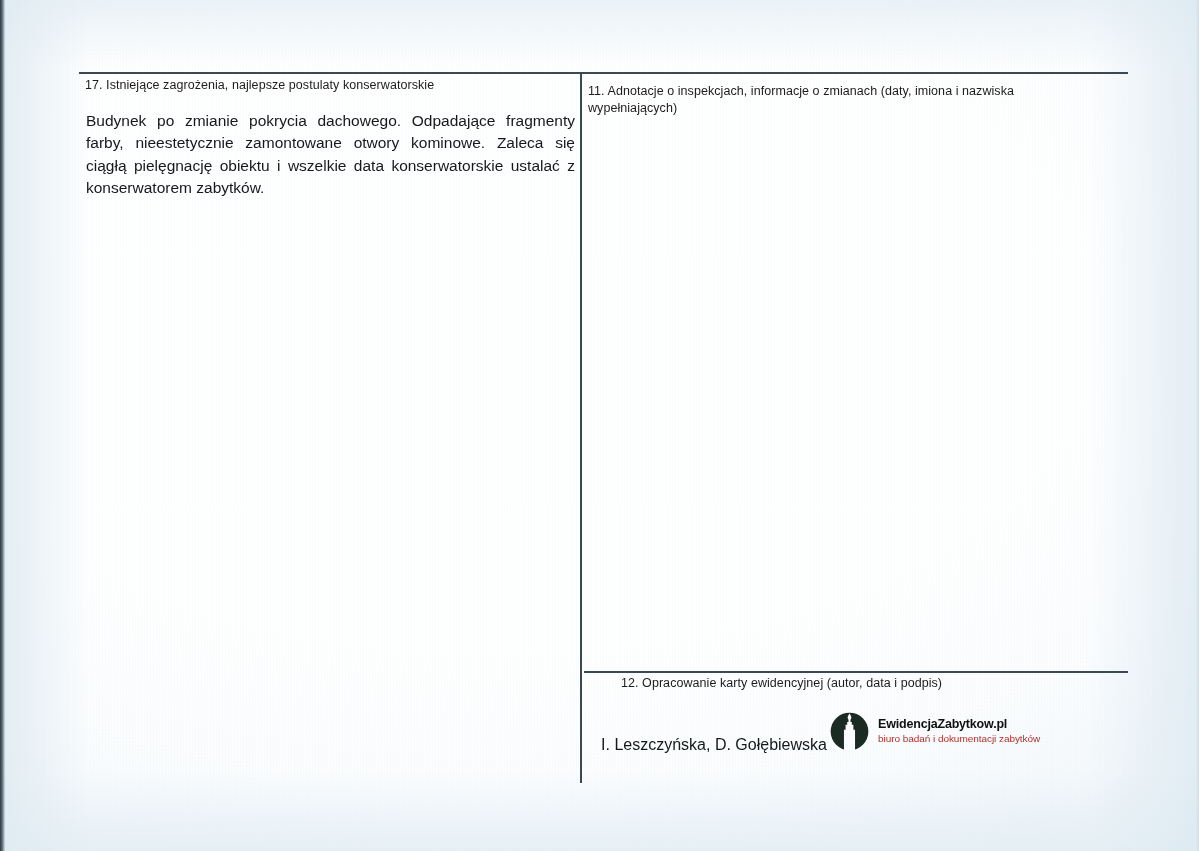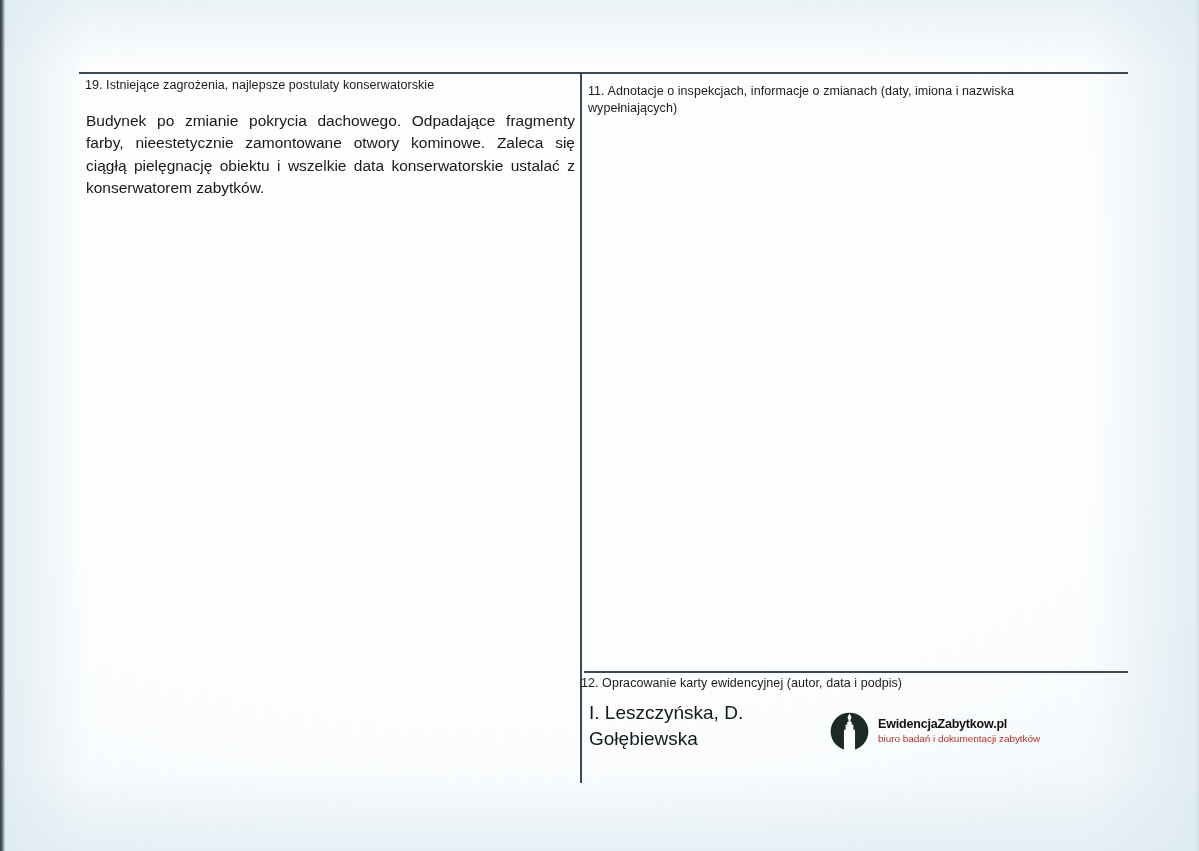--- a/index.html
+++ b/index.html
@@ -82,42 +82,43 @@
   .field-label {
     position: absolute;
     font-size: 12.5px;
     line-height: 17px;
     color: #1c1c1c;
     letter-spacing: .005em;
   }
 
   #label-10 { left: 85px;  top: 77px;  width: 480px; }
   #label-11 { left: 588px; top: 83px;  width: 470px; }
-  #label-12 { left: 581px; top: 675px; width: 470px; }
+  #label-12 { left: 621px; top: 675px; width: 470px; }
 
   #body-10 {
     position: absolute;
     left: 86px;
     top: 110px;
     width: 489px;
     font-size: 15.5px;
     line-height: 22.3px;
     color: #15191b;
     text-align: justify;
     text-justify: inter-word;
   }
 
   #signature-block {
     position: absolute;
     left: 589px;
-    top: 700px;
+    top: 732px;
     width: 250px;
-    font-size: 19px;
+    font-size: 16px;
     line-height: 26px;
     color: #15191b;
+    text-align: center;
   }
   #signature-authors { display: block; }
   #signature-date    { display: block; }
 
   
   #footer-logo {
     position: absolute;
     left: 829px;
     top: 709px;
     width: 175px;
@@ -162,21 +163,21 @@
 
   <div id="paper-texture"></div>
   <div id="scan-vignette"></div>
   <div id="scan-edge-left"></div>
   <div id="scan-edge-right"></div>
 
   <div class="rule-h" id="rule-top"></div>
   <div class="rule-v" id="rule-mid-col"></div>
   <div class="rule-h" id="rule-above-12"></div>
 
-  <div class="field-label" id="label-10">19. Istniejące zagrożenia, najlepsze postulaty konserwatorskie</div>
+  <div class="field-label" id="label-10">17. Istniejące zagrożenia, najlepsze postulaty konserwatorskie</div>
 
   <div id="body-10">Budynek po zmianie pokrycia dachowego. Odpadające fragmenty farby, nieestetycznie zamontowane otwory kominowe. Zaleca się ciągłą pielęgnację obiektu i wszelkie data konserwatorskie ustalać z konserwatorem zabytków.</div>
 
   <div class="field-label" id="label-11">11. Adnotacje o inspekcjach, informacje o zmianach (daty, imiona i nazwiska wypełniających)</div>
 
   <div class="field-label" id="label-12">12. Opracowanie karty ewidencyjnej (autor, data i podpis)</div>
 
   <div id="signature-block">
     <span id="signature-authors">I. Leszczyńska, D. Gołębiewska</span>
   </div>

